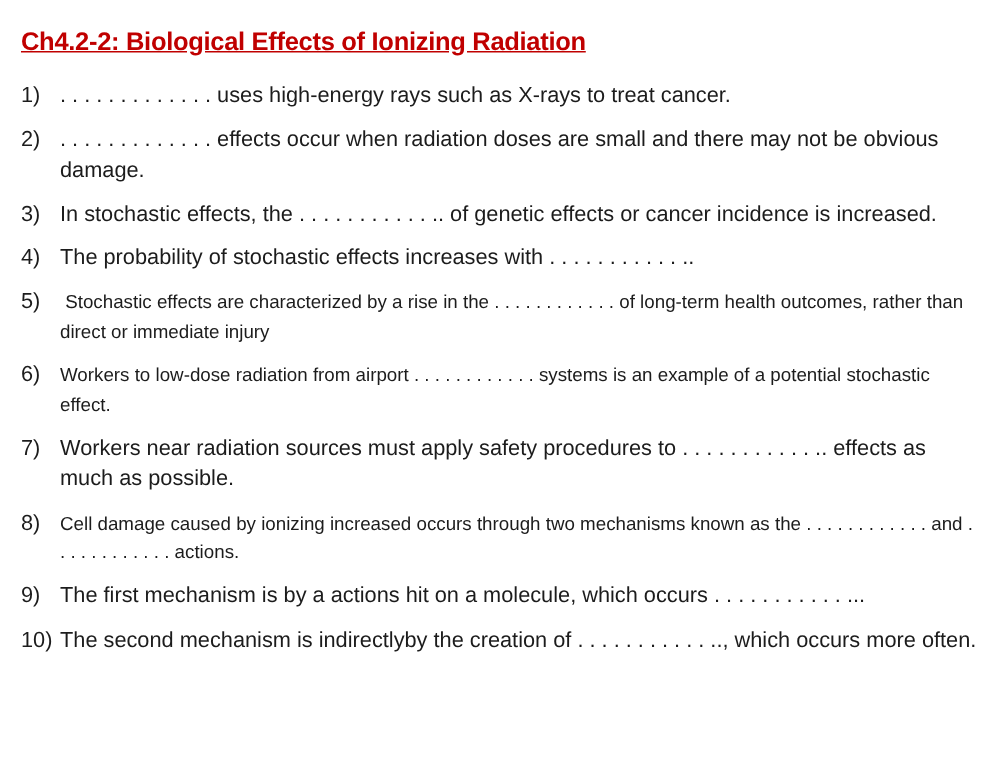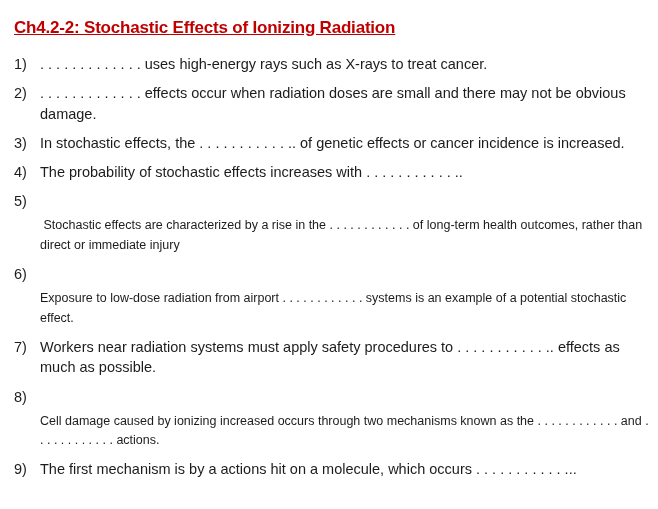--- a/index.html
+++ b/index.html
@@ -43,28 +43,27 @@
   }
   .text {
     flex: 1 1 auto;
     font-size: 14.5px;
     line-height: 1.4;
   }
   .item.small .text {
     font-size: 12.5px;
     line-height: 1.55;
     padding-top: 1px;
-    margin-top: 24px;
   }
 </style>
 </head>
 <body>
 
 <div class="doc">
-  <h1 class="title">Ch4.2-2: Stochastic Effects of Ionizing Radiation</h1>
+  <h1 class="title">Ch4.2-2: Biological Effects of Ionizing Radiation</h1>
   <div id="items">
   <div class="item">
     <span class="num">1)</span>
     <span class="text">. . . . . . . . . . . . . uses high-energy rays such as X-rays to treat cancer.</span>
   </div>
 
   <div class="item">
     <span class="num">2)</span>
     <span class="text">. . . . . . . . . . . . . effects occur when radiation doses are small and there may not be obvious damage.</span>
   </div>
@@ -79,32 +78,36 @@
     <span class="text">The probability of stochastic effects increases with . . . . . . . . . . . ..</span>
   </div>
 
   <div class="item small">
     <span class="num">5)</span>
     <span class="text">&nbsp;Stochastic effects are characterized by a rise in the . . . . . . . . . . . . of long-term health outcomes, rather than direct or immediate injury</span>
   </div>
 
   <div class="item small">
     <span class="num">6)</span>
-    <span class="text">Exposure to low-dose radiation from airport . . . . . . . . . . . . systems is an example of a potential stochastic effect.</span>
+    <span class="text">Workers to low-dose radiation from airport . . . . . . . . . . . . systems is an example of a potential stochastic effect.</span>
   </div>
 
   <div class="item">
     <span class="num">7)</span>
-    <span class="text">Workers near radiation systems must apply safety procedures to . . . . . . . . . . . .. effects as much as possible.</span>
+    <span class="text">Workers near radiation sources must apply safety procedures to . . . . . . . . . . . .. effects as much as possible.</span>
   </div>
 
   <div class="item small">
     <span class="num">8)</span>
     <span class="text">Cell damage caused by ionizing increased occurs through two mechanisms known as the . . . . . . . . . . . . and . . . . . . . . . . . . actions.</span>
   </div>
 
   <div class="item">
     <span class="num">9)</span>
     <span class="text">The first mechanism is by a actions hit on a molecule, which occurs . . . . . . . . . . . ...</span>
   </div>
 
+  <div class="item">
+    <span class="num">10)</span>
+    <span class="text">The second mechanism is indirectlyby the creation of . . . . . . . . . . . .., which occurs more often.</span>
+  </div>
 </div>
 </div>
 
 </body></html>

